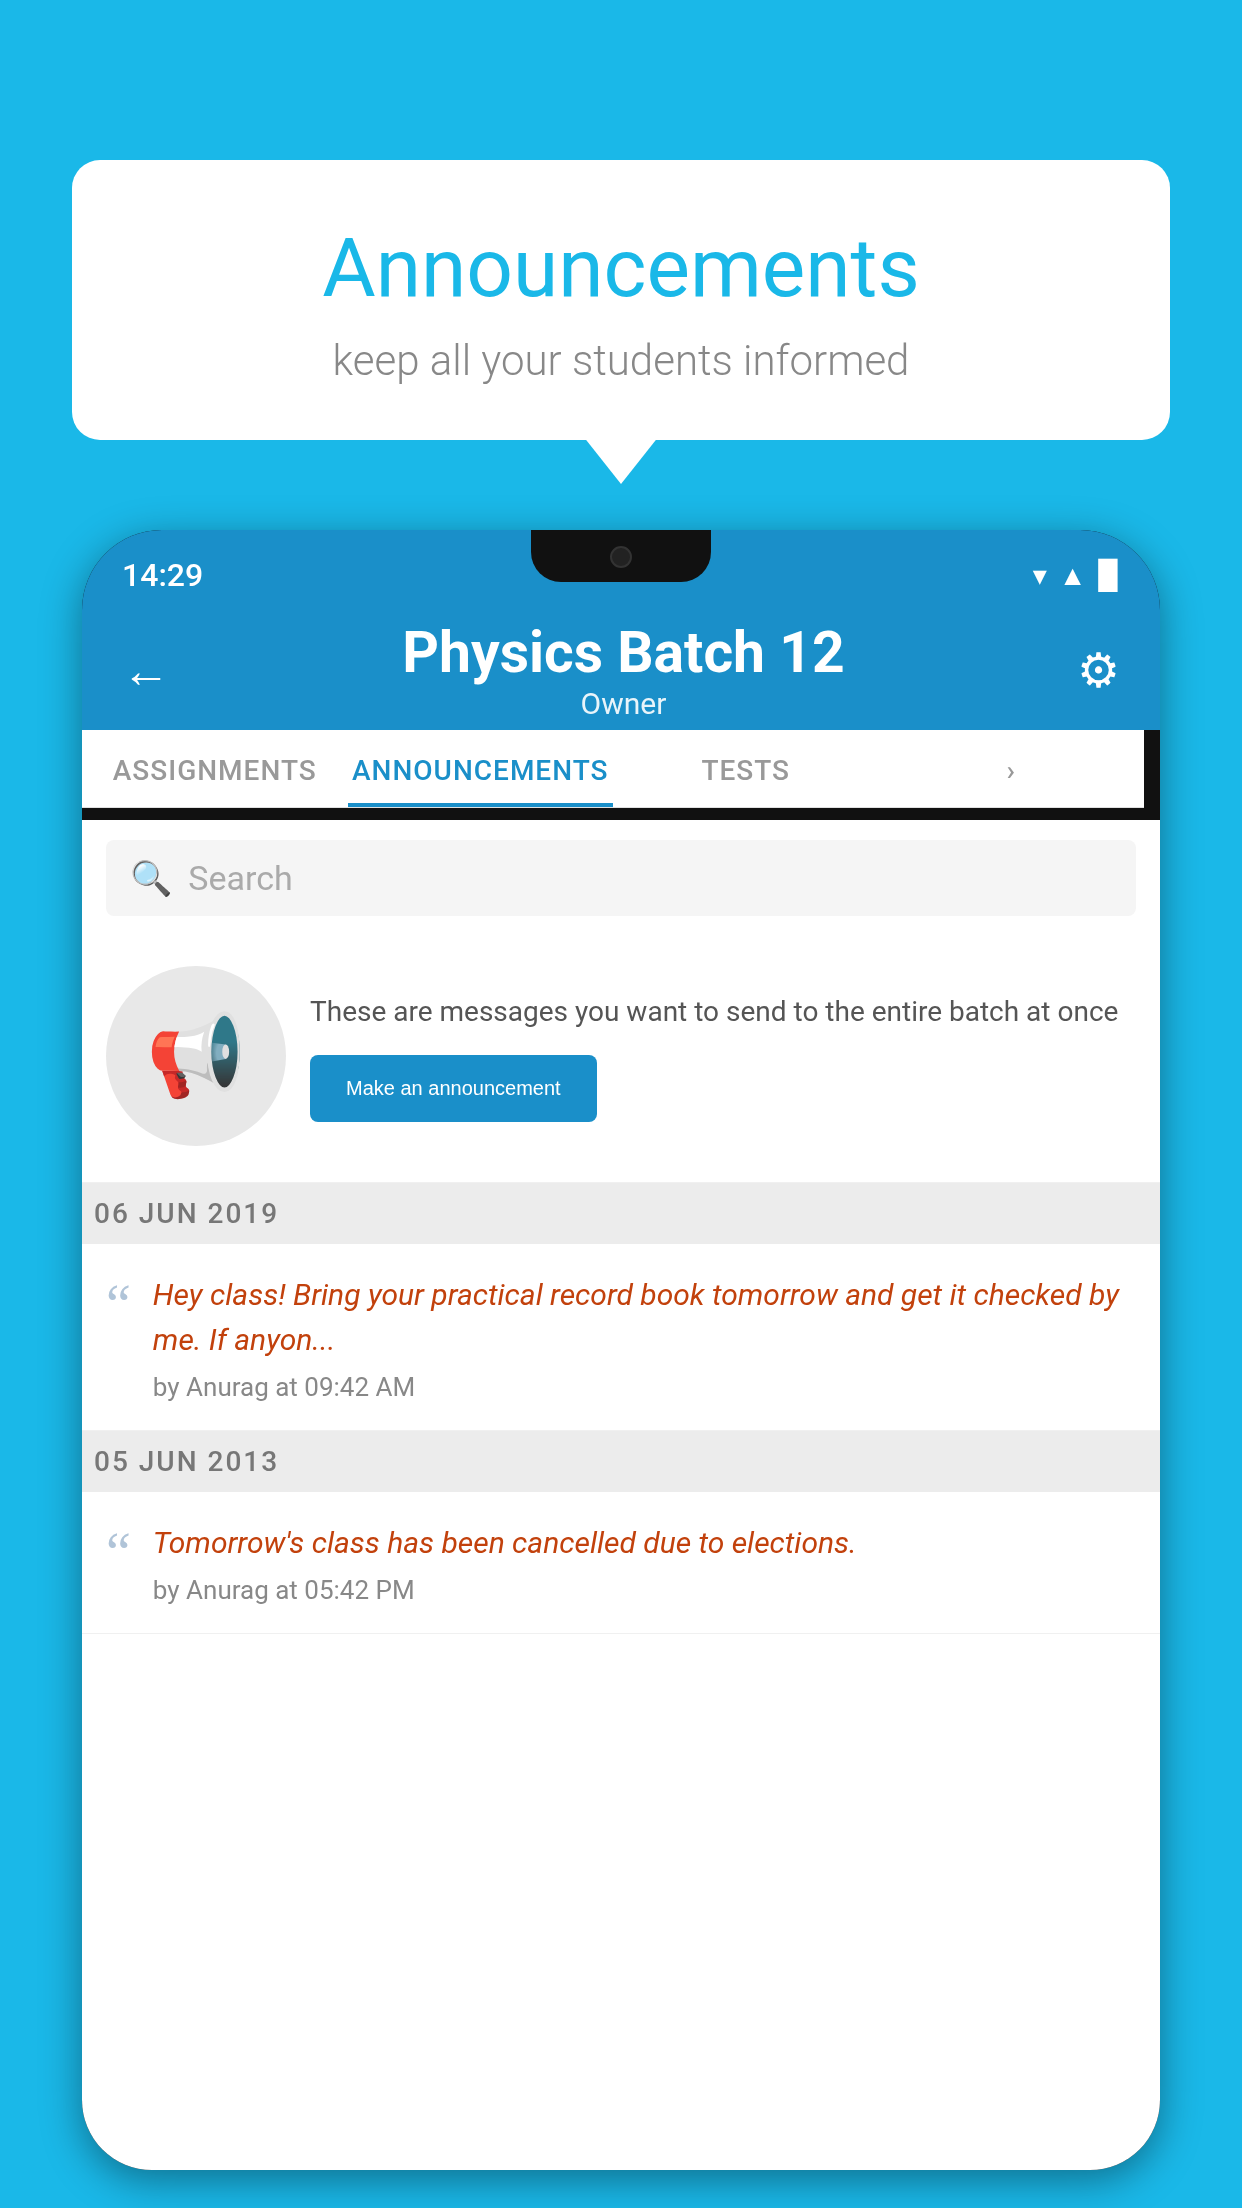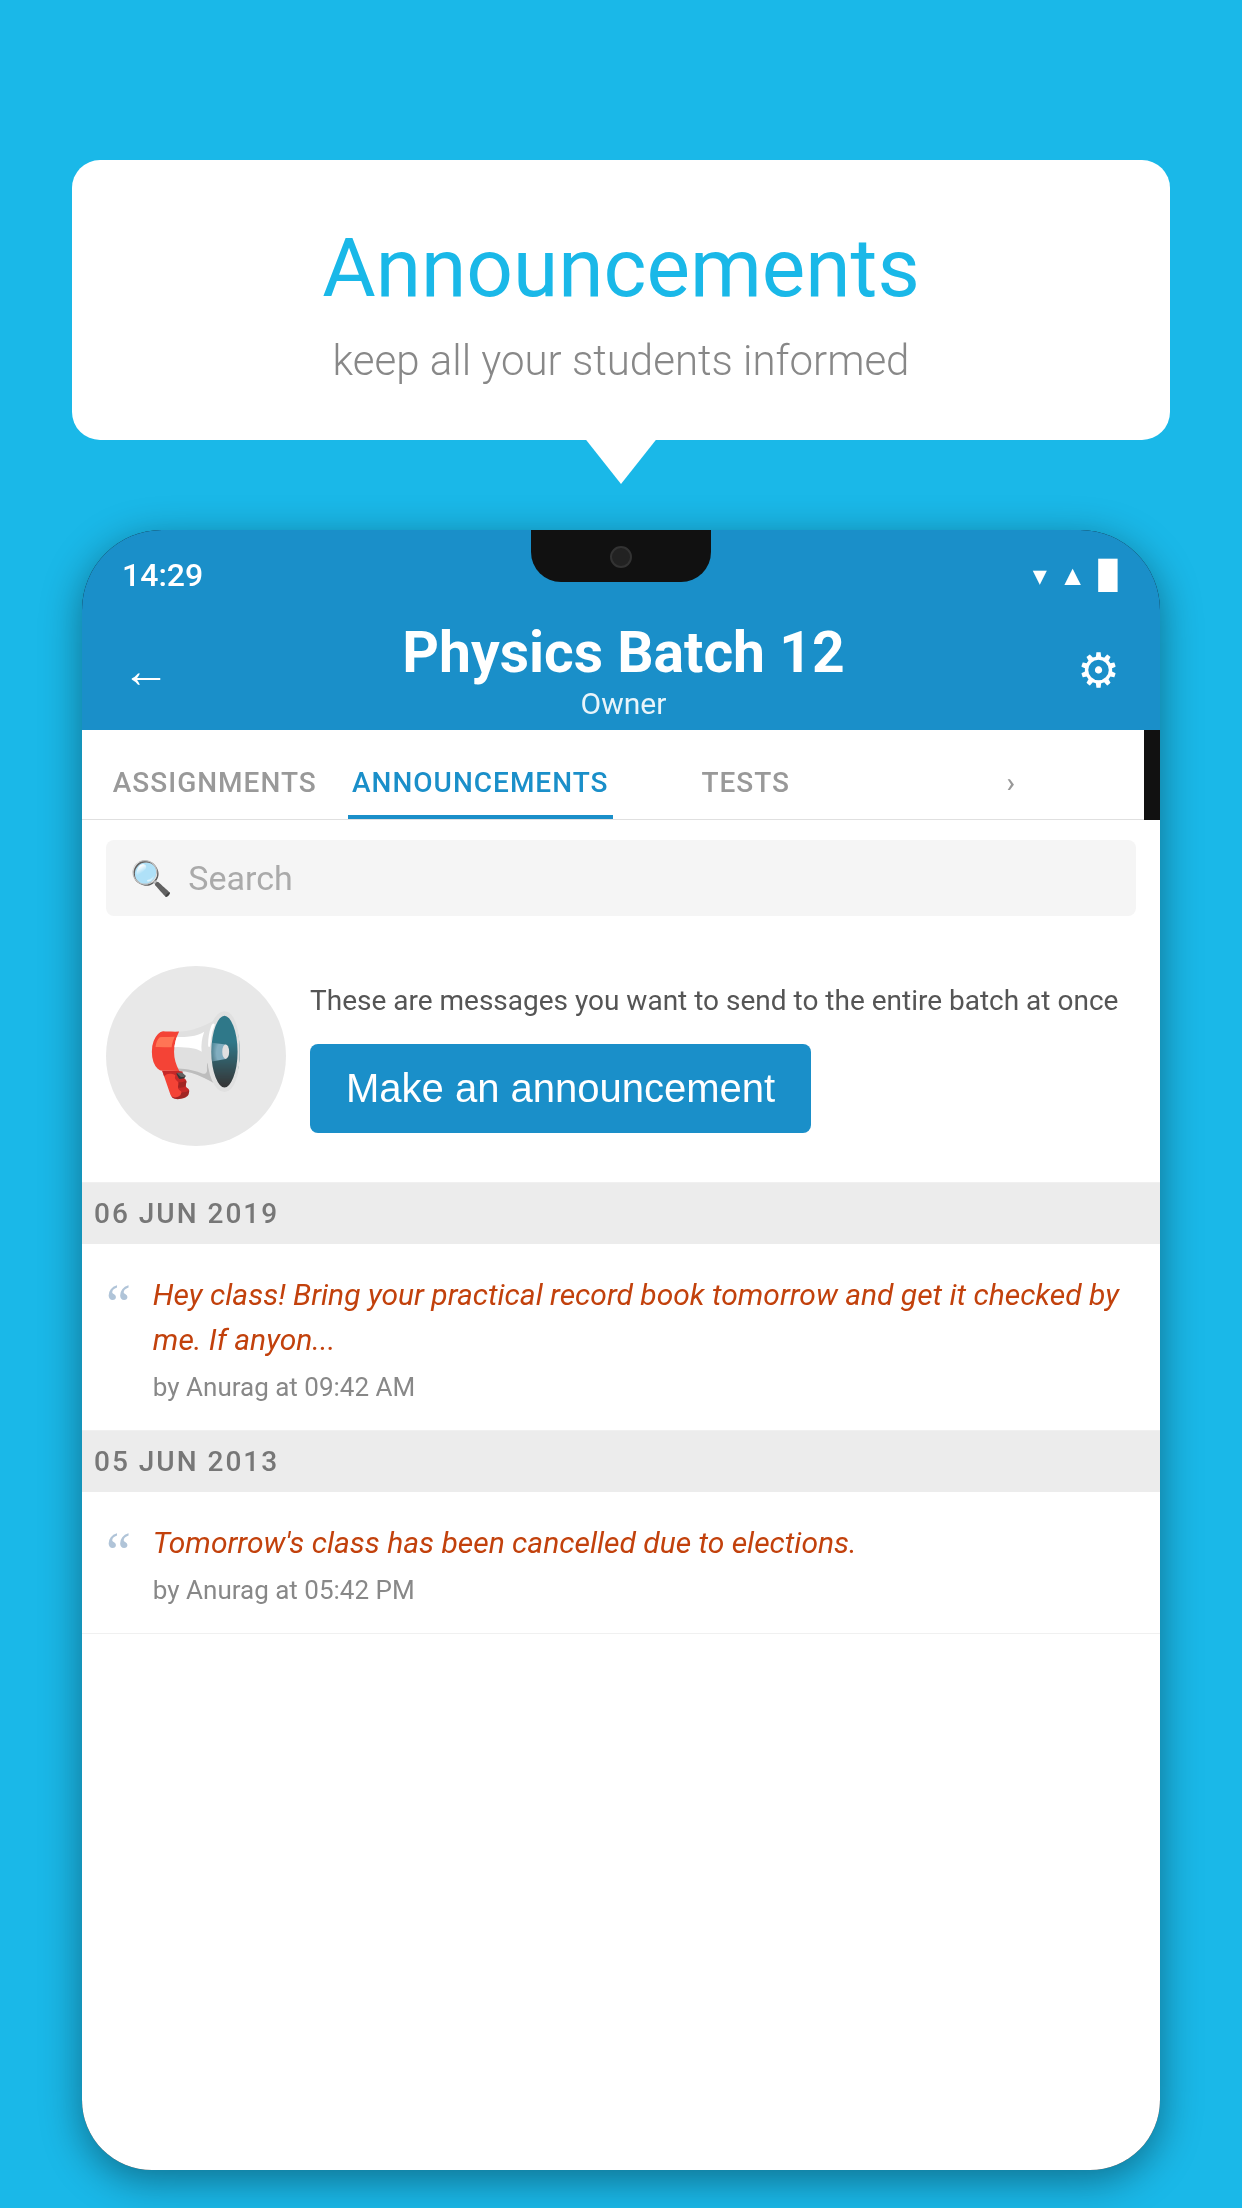--- a/index.html
+++ b/index.html
@@ -174,21 +174,21 @@
       color: white;
       font-size: 48px;
     }
 
     
     .tabs-bar {
       position: absolute;
       top: 200px;
       left: 0;
       right: 16px;
-      height: 90px;
+      height: 78px;
       background: white;
       display: flex;
       align-items: flex-end;
       border-bottom: 1px solid #e0e0e0;
     }
 
     .tab-item {
       flex: 1;
       text-align: center;
       font-size: 28px;
@@ -276,21 +276,21 @@
       line-height: 1.5;
       margin-bottom: 22px;
     }
 
     .make-announcement-btn {
       background: #1a8fc9;
       color: white;
       border: none;
       border-radius: 8px;
       padding: 22px 36px;
-      font-size: 40px;
+      font-size: 20px;
       font-weight: 500;
       cursor: pointer;
       white-space: nowrap;
     }
 
     
     .date-separator {
       background: #ececec;
       padding: 14px 12px;
       font-size: 28px;

